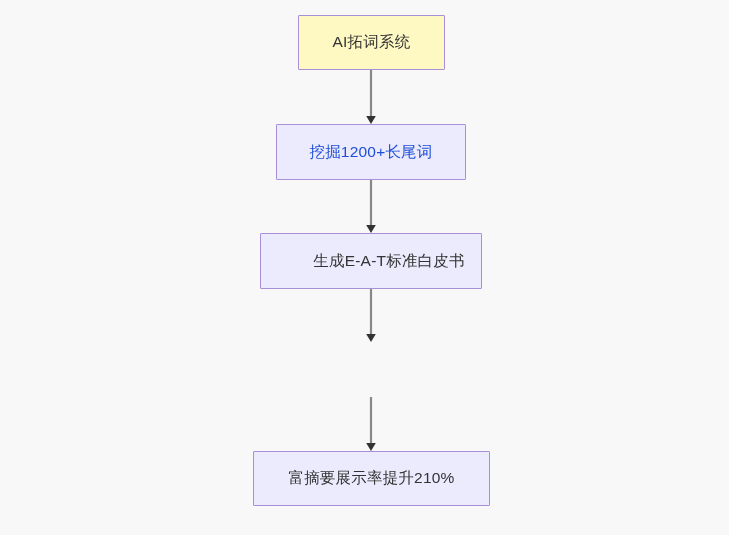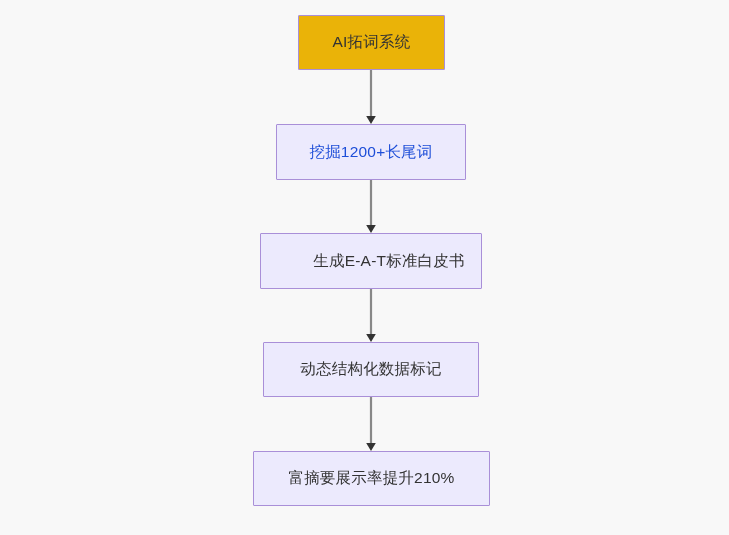--- a/index.html
+++ b/index.html
@@ -65,28 +65,25 @@
         <line x1="8" y1="0" x2="8" y2="46" stroke="#888888" stroke-width="2.2"></line>
         <polygon points="3.2,45 12.8,45 8,53" fill="#333333"></polygon>
       </svg>
     </div>
     <div class="edge" style="left: 363px; top: 397px; width: 16px; height: 54px;">
       <svg width="16" height="54" viewBox="0 0 16 54">
         <line x1="8" y1="0" x2="8" y2="47" stroke="#888888" stroke-width="2.2"></line>
         <polygon points="3.2,46 12.8,46 8,54" fill="#333333"></polygon>
       </svg>
     </div>
-    <div class="node" style="left: 298px; top: 15px; width: 147px; height: 55px; background: #eab308; border-color: rgb(169, 143, 216); color: rgb(51, 51, 51);">
+    <div class="node" style="left: 298px; top: 15px; width: 147px; height: 55px; background: #fef9c3; border-color: rgb(169, 143, 216); color: rgb(51, 51, 51);">
       <span class="node-label">AI拓词系统</span>
     </div>
     <div class="node" style="left: 276px; top: 124px; width: 190px; height: 56px; background: rgb(236, 234, 253); border-color: rgb(169, 143, 216); color: #1d4ed8;">
       <span class="node-label">挖掘1200+长尾词</span>
     </div>
     <div class="node" style="left: 260px; top: 233px; width: 222px; height: 56px; background: rgb(236, 234, 253); border-color: rgb(169, 143, 216); color: rgb(51, 51, 51); padding-left: 36px;">
       <span class="node-label">生成E-A-T标准白皮书</span>
     </div>
-    <div class="node" style="left: 263px; top: 342px; width: 216px; height: 55px; background: rgb(236, 234, 253); border-color: rgb(169, 143, 216); color: rgb(51, 51, 51);">
-      <span class="node-label">动态结构化数据标记</span>
-    </div>
     <div class="node" style="left: 253px; top: 451px; width: 237px; height: 55px; background: rgb(236, 234, 253); border-color: rgb(169, 143, 216); color: rgb(51, 51, 51); justify-content: center;">
       <span class="node-label">富摘要展示率提升210%</span>
     </div>
   </div>
 
 </body></html>

